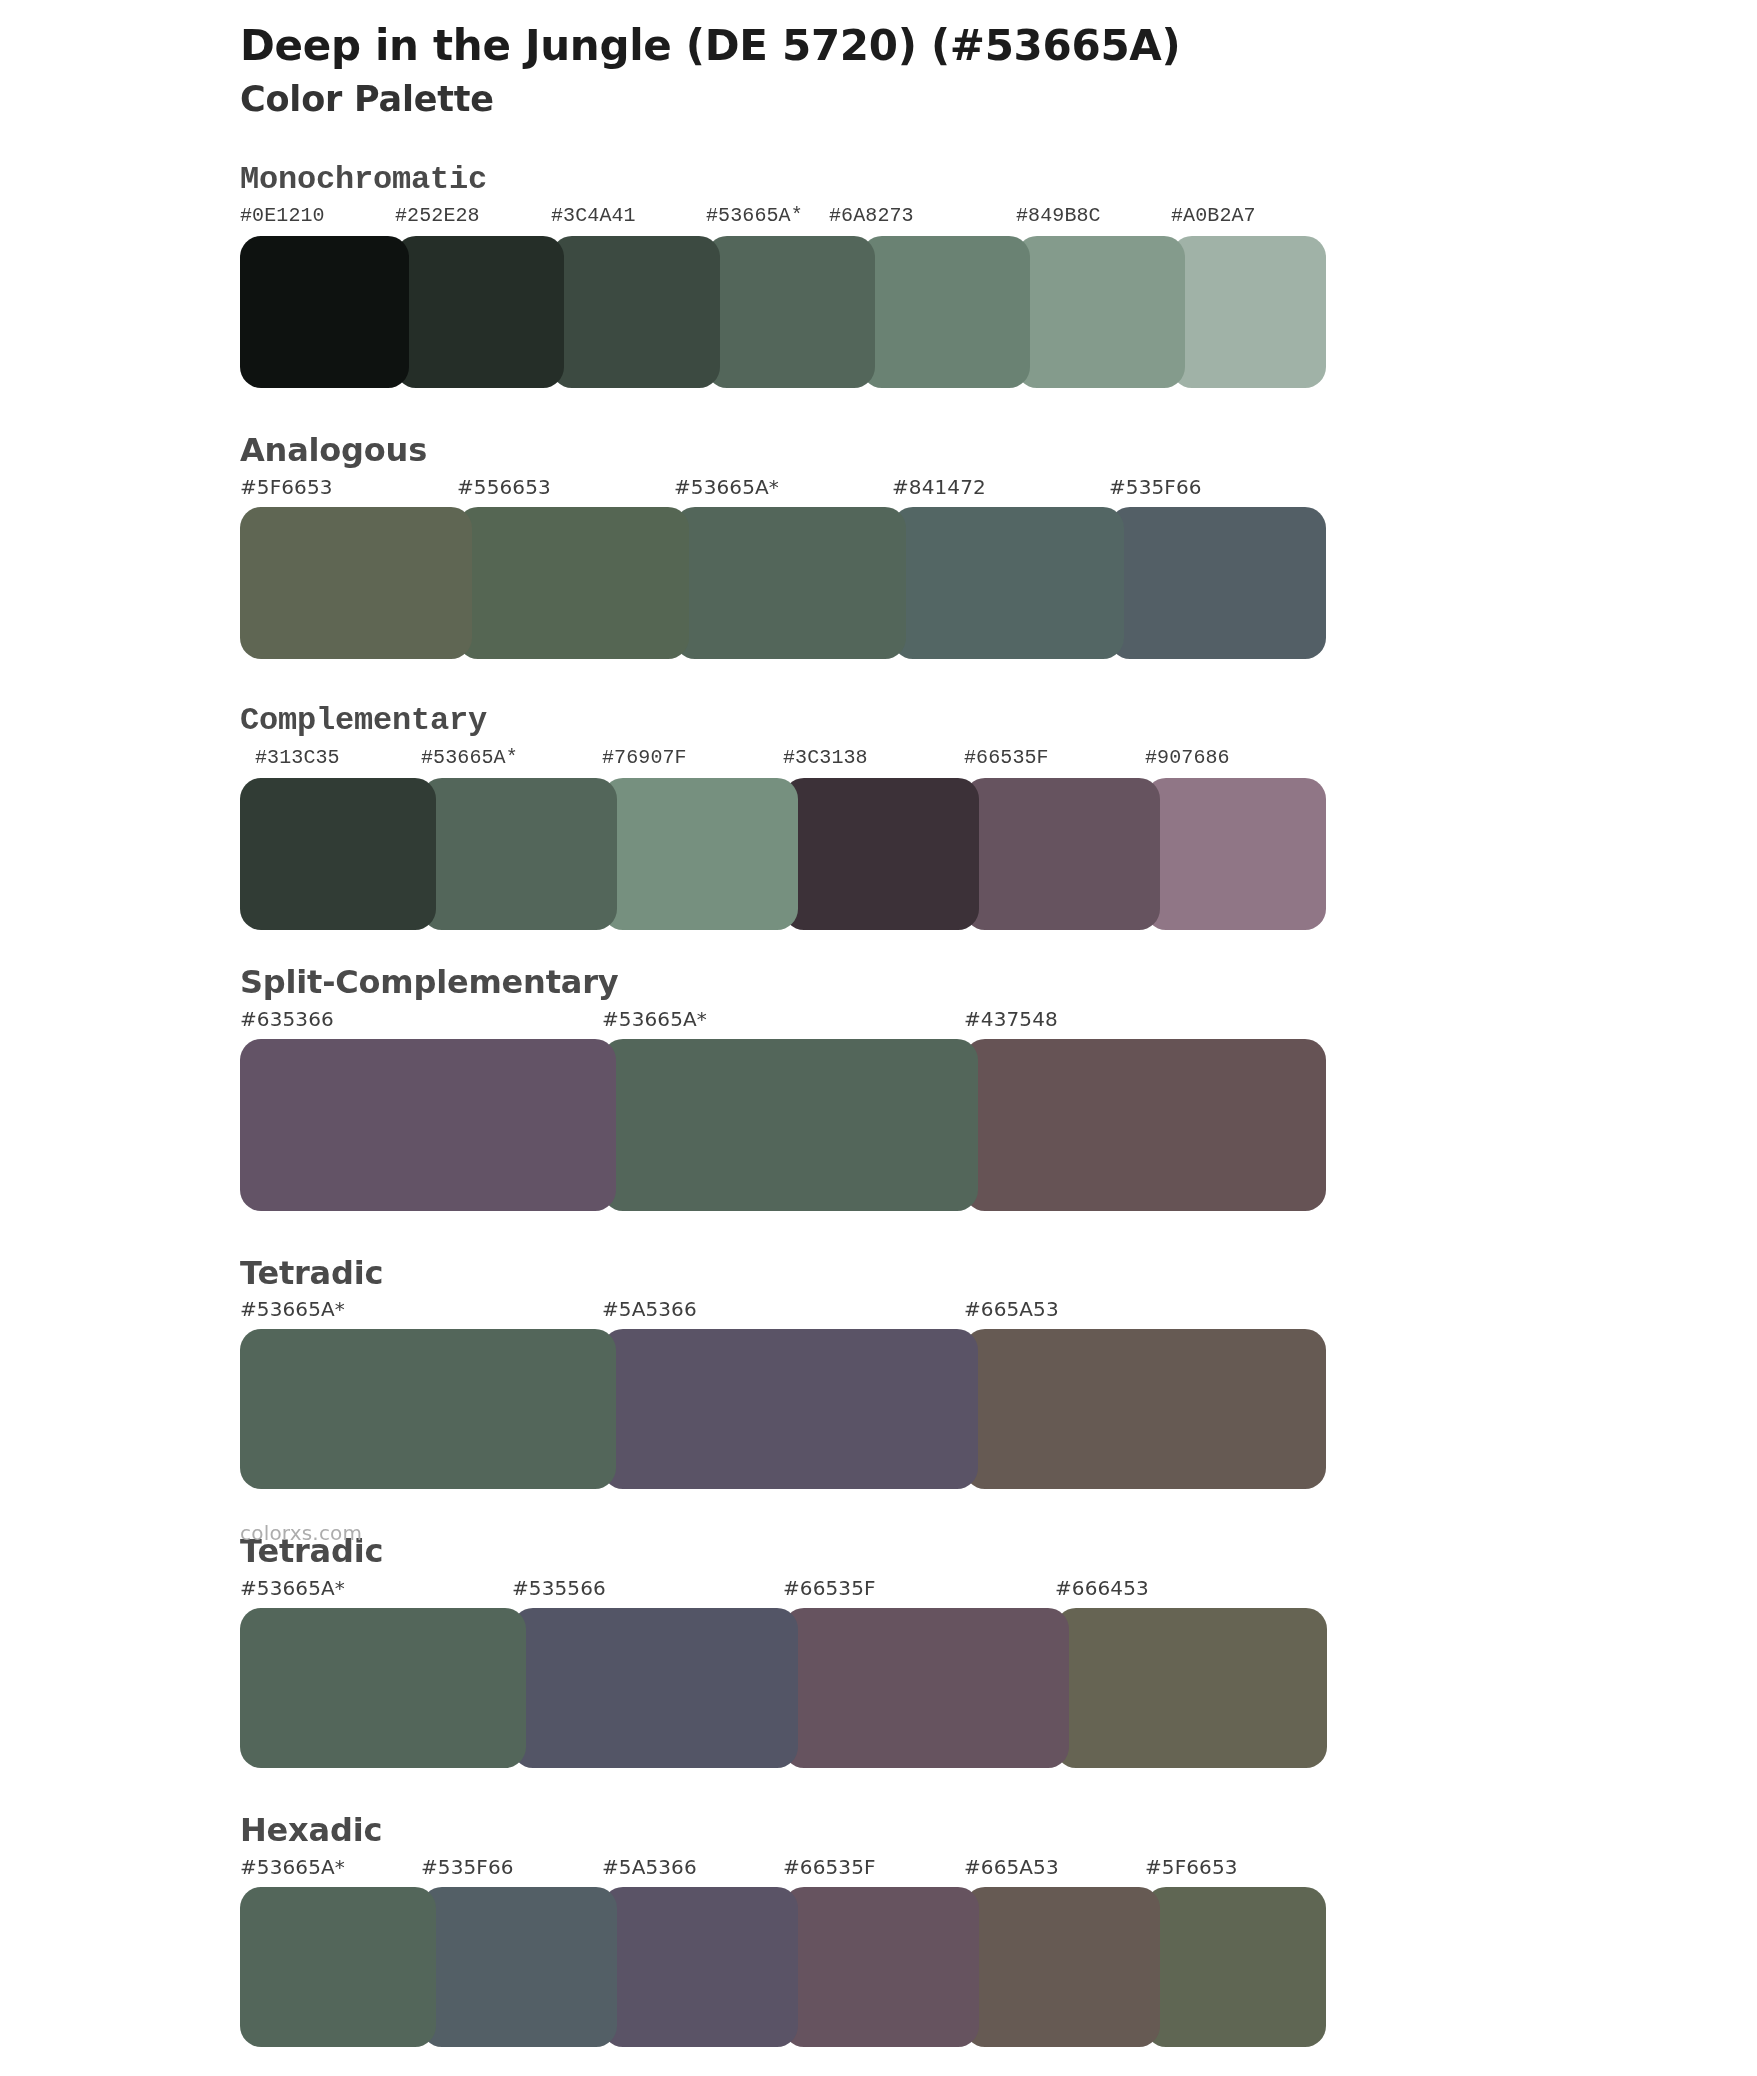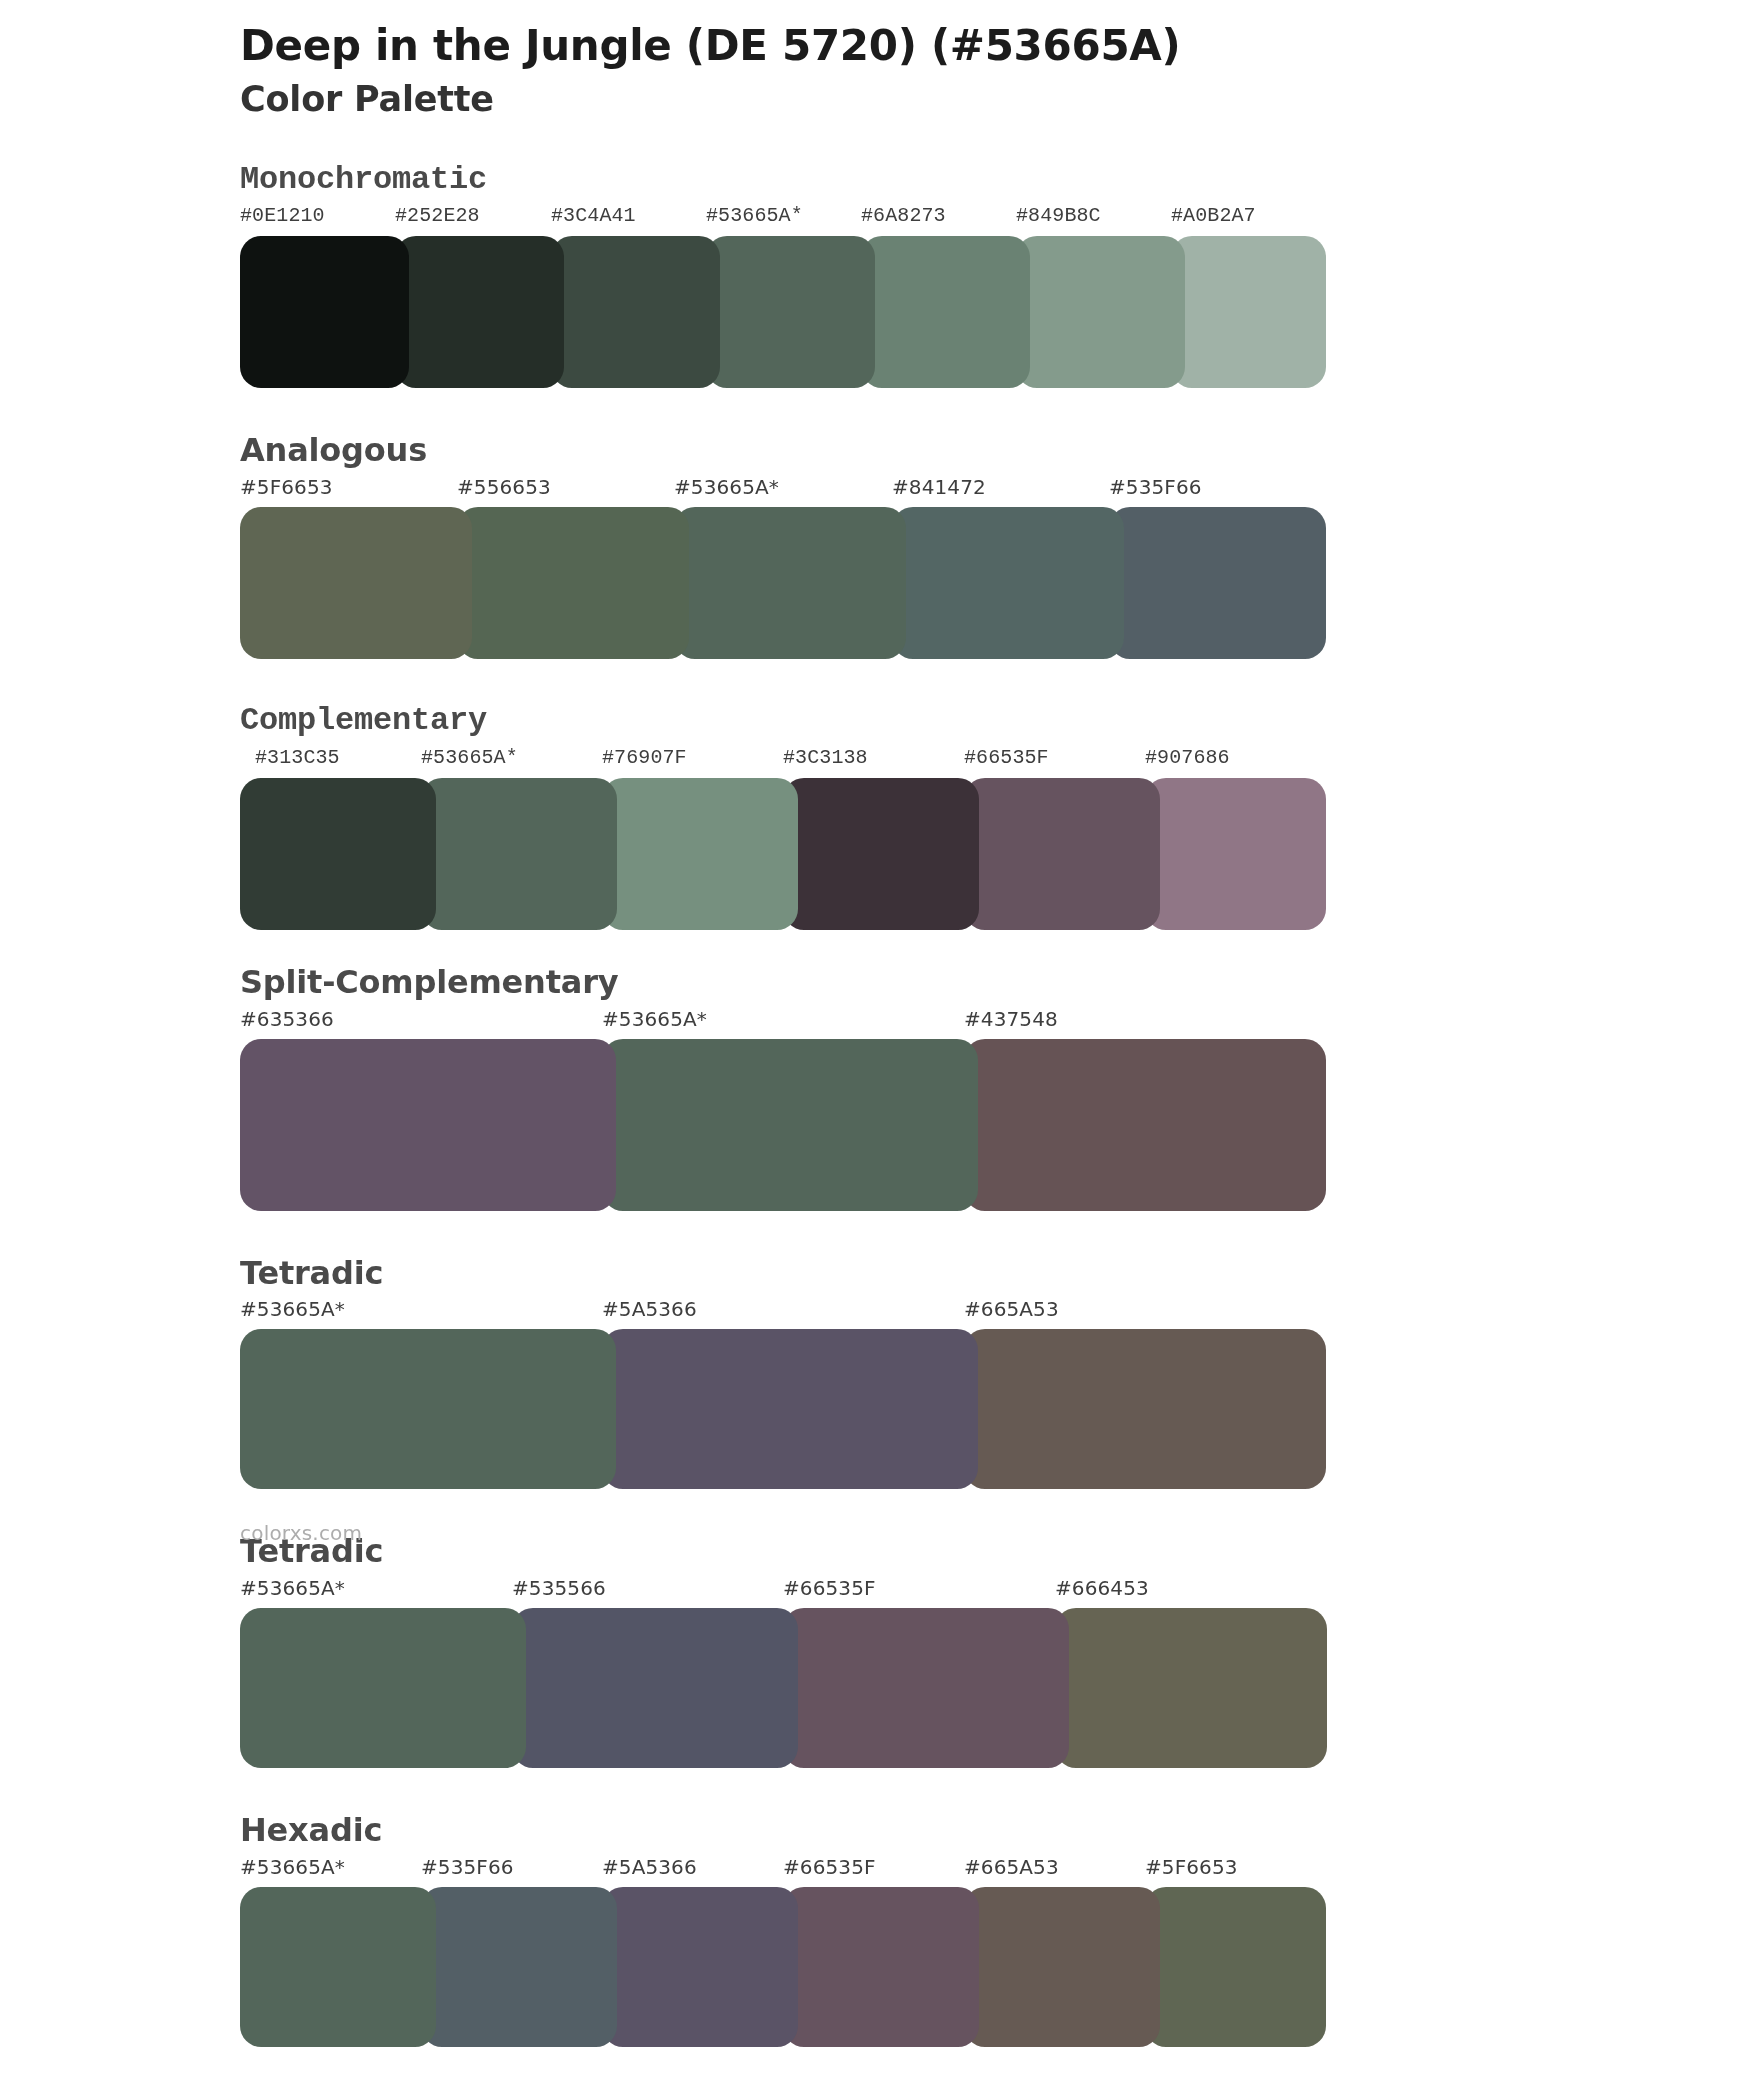--- a/index.html
+++ b/index.html
@@ -103,21 +103,21 @@
   </div>
 
   <div class="sections">
       <div class="section" style="margin-bottom: 42px; font-family: Liberation Mono, monospace;">
         <div class="section-title">Monochromatic</div>
         <div class="swatch-labels">
           <span class="swatch-label" style="left: 0px;">#0E1210</span>
           <span class="swatch-label" style="left: 155px;">#252E28</span>
           <span class="swatch-label" style="left: 311px;">#3C4A41</span>
           <span class="swatch-label" style="left: 466px;">#53665A*</span>
-          <span class="swatch-label" style="left: 621px; text-align: center;">#6A8273</span>
+          <span class="swatch-label" style="left: 589px; text-align: center;">#6A8273</span>
           <span class="swatch-label" style="left: 776px;">#849B8C</span>
           <span class="swatch-label" style="left: 931px;">#A0B2A7</span>
         </div>
         <div class="swatch-row" style="height: 152px;">
           <div class="swatch" style="left: 0px; width: 169px; height: 152px; background: rgb(14, 18, 16); z-index: 7;"></div>
           <div class="swatch" style="left: 155px; width: 169px; height: 152px; background: rgb(37, 46, 40); z-index: 6;"></div>
           <div class="swatch" style="left: 311px; width: 169px; height: 152px; background: rgb(60, 74, 65); z-index: 5;"></div>
           <div class="swatch" style="left: 466px; width: 169px; height: 152px; background: rgb(83, 102, 90); z-index: 4;"></div>
           <div class="swatch" style="left: 621px; width: 169px; height: 152px; background: rgb(106, 130, 115); z-index: 3;"></div>
           <div class="swatch" style="left: 776px; width: 169px; height: 152px; background: rgb(132, 155, 140); z-index: 2;"></div>

